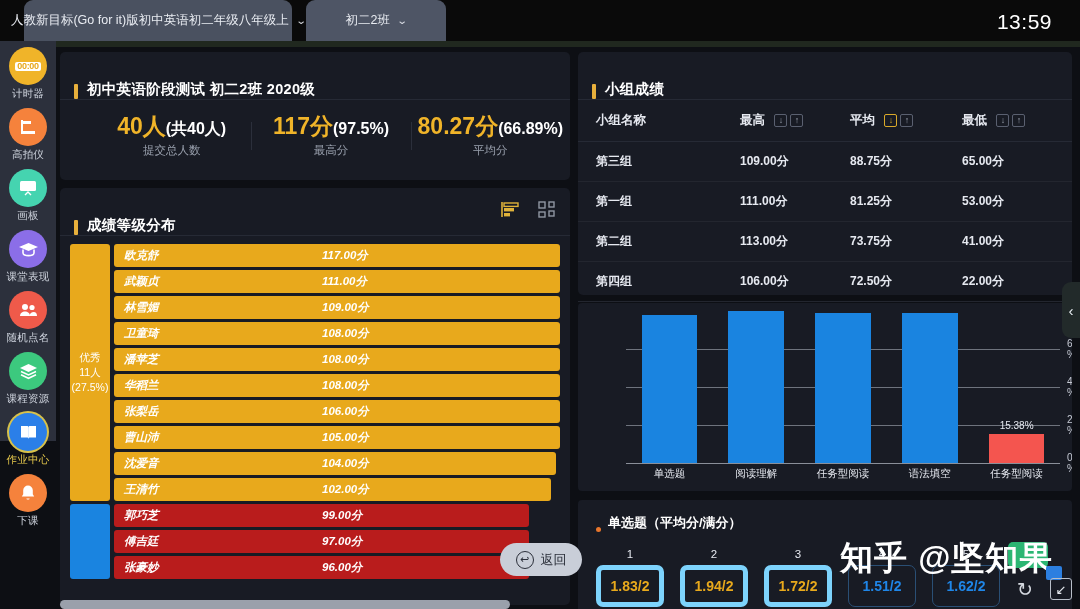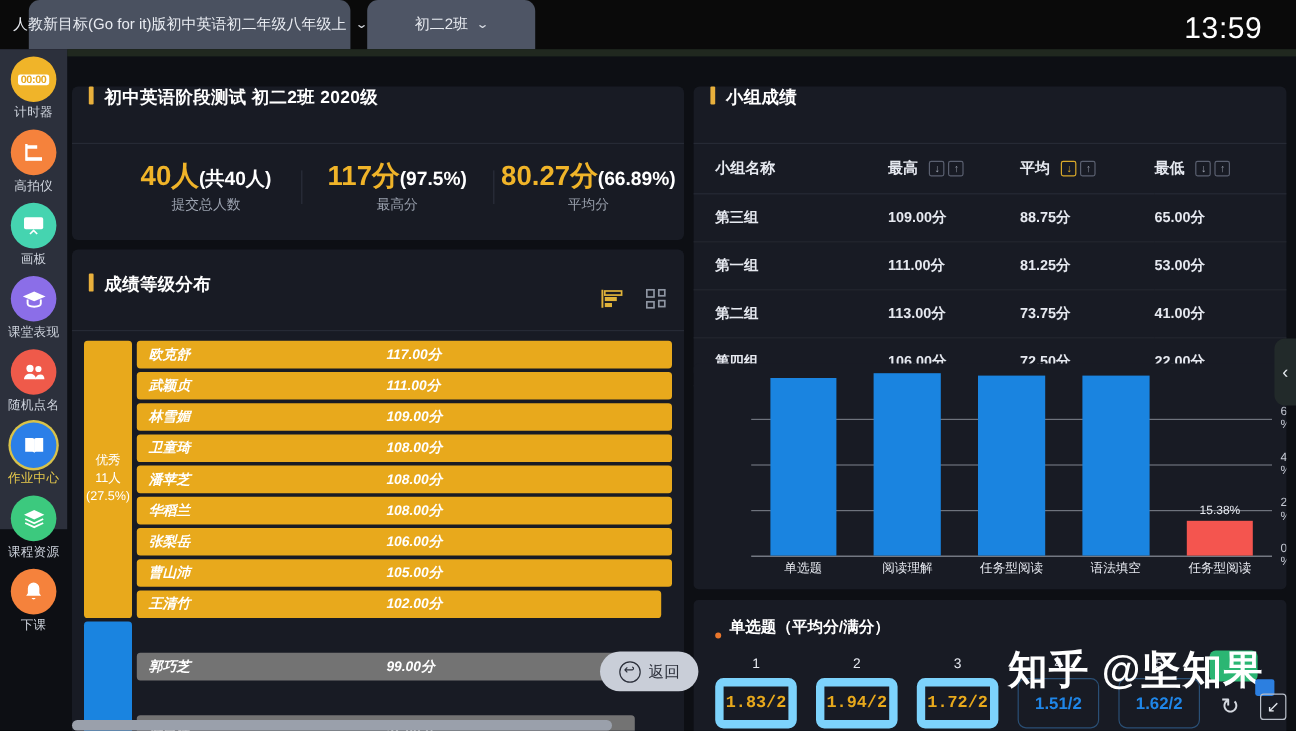--- a/index.html
+++ b/index.html
@@ -20,21 +20,21 @@
     height: 41px; border-radius: 9px 9px 0 0;
     background: #4a5160; color: #e9ecf2;
     display: flex; align-items: center; justify-content: center; gap: 8px;
     font-size: 12.5px; padding: 0 14px; cursor: pointer; white-space: nowrap;
   }
   .tab.t1 { margin-left: 24px; width: 268px; }
   .tab.t2 { margin-left: 14px; width: 140px; background:#4e5565; }
   .caret { font-size: 10px; opacity: .9; transform: scaleX(1.35); }
   .clock {
     position: absolute; right: 28px; top: 10px;
-    color: #fff; font-size: 25px; letter-spacing: .5px;
+    color: #fff; font-size: 21px; letter-spacing: .5px;
   }
 
   
   .sidebar {
     position: absolute; left: 0; top: 41px; width: 56px; height: 400px;
     background: #2c303c; display: flex; flex-direction: column;
     align-items: center; padding-top: 6px;
   }
   .side-item { width: 56px; display: flex; flex-direction: column; align-items: center; cursor: pointer; }
   .side-item .bubble {
@@ -52,22 +52,22 @@
   
   .left-col {
     position: absolute; left: 60px; top: 52px; width: 510px; height: 553px;
   }
   .right-col {
     position: absolute; left: 578px; top: 52px; width: 494px; height: 557px;
   }
 
   .card { background: #181b24; border-radius: 5px; }
   .card-head {
-    height: 48px; display: flex; align-items: flex-start; padding: 0 14px;
-    border-bottom: 1px solid #262a35; position: relative; margin-top: 20px;
+    height: 48px; display: flex; align-items: flex-end; padding: 0 14px;
+    border-bottom: 1px solid #262a35; position: relative;
   }
   .tick { width: 4px; height: 15px; background: #e8b03c; border-radius: 1px; margin-right: 9px; }
   .card-title { color: #fff; font-size: 14.5px; font-weight: bold; letter-spacing: .3px; }
   .head-icons { position: absolute; right: 14px; top: 50%; transform: translateY(-50%); display: flex; gap: 18px; align-items: center;}
 
   
   .stats { display: flex; height: 72px; align-items: center; margin-left: 32px; }
   .stat { flex: 1; text-align: center; position: relative; }
   .stat + .stat::before {
     content: ""; position: absolute; left: 0; top: 8px; bottom: 8px; width: 1px; background: #2b2f3b;
@@ -86,21 +86,21 @@
   }
   .grade-key.gold { background: #e8a91c; }
   .grade-key.blue { background: #1a84e0; }
   .grade-rows { flex: 1; display: flex; flex-direction: column; gap: 3px; margin-left: 4px; border-radius: 26px; }
   .grow {
     height: 23px; border-radius: 3px; display: flex; align-items: center;
     position: relative; color: #fff; font-size: 11.5px;
     font-style: italic; font-weight: bold;
   }
   .grow.gold { background: #e8a91c; }
-  .grow.blue { background: #737373; margin-top: 26px; }
+  .grow.blue { background: #b91c1c; }
   .grow .nm { margin-left: 10px; }
   .grow .sc { position: absolute; left: 208px; }
 
   
   .tbl { width: 100%; border-collapse: collapse; }
   .tbl th {
     text-align: left; color: #e6e9f0; font-size: 12.5px; font-weight: bold;
     padding: 12px 0 12px 0; border-bottom: 1px solid #262a35;
   }
   .tbl td {
@@ -134,21 +134,21 @@
   .qhead { display: flex; align-items: flex-end; gap: 7px; padding: 14px 0 0 18px; }
   .dot { width: 5px; height: 5px; border-radius: 50%; background: #e8762c; }
   .qtitle { color: #fff; font-size: 13px; font-weight: bold; }
   .qgrid { display: flex; gap: 16px; padding: 16px 0 0 18px; }
   .qcell { width: 68px; text-align: center; }
   .qnum { color: #e6e9f0; font-size: 11.5px; margin-bottom: 5px; }
   .qbox {
     height: 42px; border-radius: 7px; display: flex; align-items: center; justify-content: center;
     font-size: 14px; font-weight: bold; cursor: pointer;
   }
-  .qbox.gold { border: 7px solid #7dd3fc; color: #e8a91c; font-family: Liberation Mono, monospace; }
+  .qbox.gold { border: 5px solid #7dd3fc; color: #e8a91c; }
   .qbox.blue { border: 1px solid #2a4f75; color: #1f86e8; }
 
   
   .collapse-handle {
     position: absolute; right: 0; top: 282px; width: 18px; height: 56px;
     background: #222a2a; border-radius: 9px 0 0 9px;
     display: flex; align-items: center; justify-content: center;
     color: #e8edf2; font-size: 15px; cursor: pointer;
   }
   .backbtn {
@@ -242,39 +242,39 @@
             <circle cx="14" cy="7.5" r="2.6" fill="#fff"></circle>
             <path d="M2 16c0-3 2.4-4.6 5-4.6S12 13 12 16z" fill="#fff"></path>
             <path d="M11.5 16c.2-2.6 2-4 4.3-4 2 0 3.2 1.3 3.2 4z" fill="#fff"></path>
           </svg>
       </div>
       <div class="lbl">随机点名</div>
     </div>
 
     <div class="side-sep"></div>
 
+    <div class="side-item">
+      <div class="bubble" style="background:#3cc97e">
+        <svg width="21" height="21" viewBox="0 0 21 21">
+            <path d="M10.5 3L19 7l-8.5 4L2 7z" fill="#fff"></path>
+            <path d="M3 10.5l7.5 3.5 7.5-3.5" stroke="#fff" stroke-width="1.5" fill="none"></path>
+            <path d="M3 13.8l7.5 3.5 7.5-3.5" stroke="#fff" stroke-width="1.5" fill="none"></path>
+          </svg>
+      </div>
+      <div class="lbl">课程资源</div>
+    </div>
+
     <div class="side-item active">
       <div class="bubble" style="background:#2b7fe8">
         <svg width="21" height="21" viewBox="0 0 21 21">
             <path d="M3 4h6c1 0 1.6.6 1.6 1.5V17c0-.9-.6-1.5-1.6-1.5H3z" fill="#fff"></path>
             <path d="M18 4h-6c-1 0-1.6.6-1.6 1.5V17c0-.9.6-1.5 1.6-1.5h6z" fill="#fff"></path>
           </svg>
       </div>
       <div class="lbl">作业中心</div>
-    </div>
-
-    <div class="side-item">
-      <div class="bubble" style="background:#3cc97e">
-        <svg width="21" height="21" viewBox="0 0 21 21">
-            <path d="M10.5 3L19 7l-8.5 4L2 7z" fill="#fff"></path>
-            <path d="M3 10.5l7.5 3.5 7.5-3.5" stroke="#fff" stroke-width="1.5" fill="none"></path>
-            <path d="M3 13.8l7.5 3.5 7.5-3.5" stroke="#fff" stroke-width="1.5" fill="none"></path>
-          </svg>
-      </div>
-      <div class="lbl">课程资源</div>
     </div>
 
     <div class="side-sep"></div>
 
     <div class="side-item">
       <div class="bubble" style="background:#f5823c">
         <svg width="20" height="20" viewBox="0 0 20 20">
             <path d="M10 2.5a4.8 4.8 0 014.8 4.8v4l1.4 2.2H3.8L5.2 11.3v-4A4.8 4.8 0 0110 2.5z" fill="#fff"></path>
             <path d="M8.3 15.4a1.8 1.8 0 003.4 0z" fill="#fff"></path>
           </svg>
@@ -362,20 +362,24 @@
                 <span class="nm">华稻兰</span>
                 <span class="sc">108.00分</span>
               </div>
             <div class="grow gold" style="width:100%">
                 <span class="nm">张梨岳</span>
                 <span class="sc">106.00分</span>
               </div>
             <div class="grow gold" style="width:100%">
                 <span class="nm">曹山沛</span>
                 <span class="sc">105.00分</span>
+              </div>
+            <div class="grow gold" style="width:99%">
+                <span class="nm">沈爱音</span>
+                <span class="sc">104.00分</span>
               </div>
             <div class="grow gold" style="width:98%">
                 <span class="nm">王清竹</span>
                 <span class="sc">102.00分</span>
               </div>
           </div>
         </div>
 
         <div class="grade-block">
           <div class="grade-key blue">

